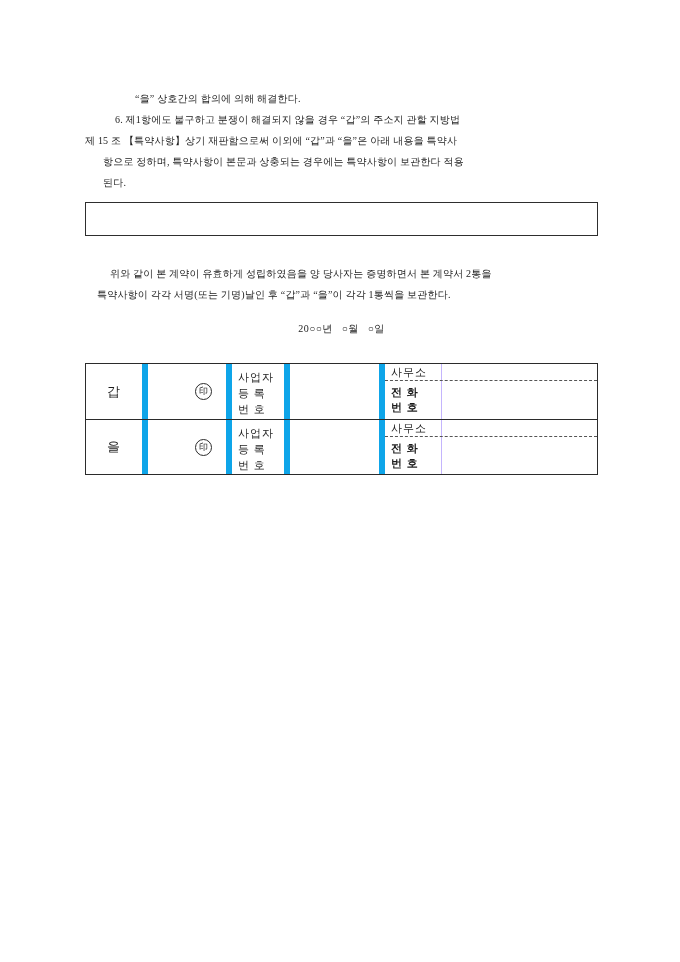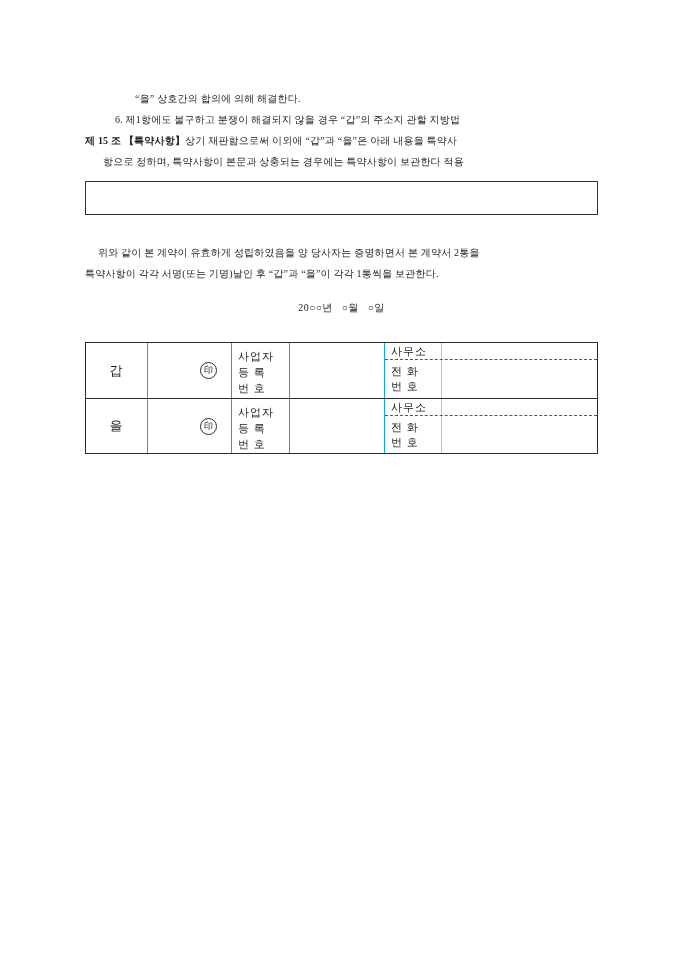--- a/index.html
+++ b/index.html
@@ -18,31 +18,31 @@
   .content { padding: 88px 82px 0 85px; }
   .line {
     white-space: nowrap;
     line-height: 21px;
     font-size: 10px;
     letter-spacing: 0.2px;
   }
   .indent-50 { margin-left: 50px; }
   .indent-30 { margin-left: 30px; }
   .hang { margin-left: 18px; }
-  .bold { font-weight: bold; }
+  .bold { font-weight: normal; }
 
   .special-box {
     margin-top: 9px;
     height: 34px;
     width: 100%;
     border: 1px solid #2e2e2e;
     background: #ffffff;
   }
 
-  .closing { margin-top: 27px; }
+  .closing { margin-top: 27px; margin-left: 12px; }
   .closing .first { margin-left: 13px; }
 
   .date {
     margin-top: 17px;
     text-align: center;
     white-space: pre;
     font-size: 10px;
     letter-spacing: 0.5px;
   }
 
@@ -51,21 +51,21 @@
     margin-top: 27px;
     border: 1px solid #2b2b2b;
     width: 100%;
   }
   .sig-row {
     display: grid;
     grid-template-columns: 62px 84px 58px 95px 1fr;
     height: 55px;
   }
   .sig-row + .sig-row { border-top: 1px solid #2b2b2b; }
-  .cell { border-right: 1px solid #0ea5e9; }
+  .cell { border-right: 6px solid #0ea5e9; }
   .cell.contact { border-right: none; }
 
   .party {
     display: flex;
     align-items: center;
     justify-content: center;
     font-size: 13px;
     letter-spacing: 1px;
   }
   .seal {
@@ -94,21 +94,21 @@
 
   .contact { display: flex; flex-direction: column; }
   .contact-row {
     display: grid;
     grid-template-columns: 57px 1fr;
   }
   .contact-row.office {
     flex: 0 0 17px;
     border-bottom: 1px dashed #555;
   }
-  .contact-row.phone { flex: 1 1 auto; }
+  .contact-row.phone { flex: 1 1 auto; font-weight: bold; }
   .c-label {
     border-right: 1px solid #c4b5fd;
     font-size: 11px;
     padding-left: 6px;
     display: flex;
     flex-direction: column;
     justify-content: center;
     line-height: 15px;
     letter-spacing: 1px;
   }
@@ -118,20 +118,21 @@
 <body>
 
 <div class="page">
   <div class="content">
 
     <div class="line indent-50">“을” 상호간의 합의에 의해 해결한다.</div>
     <div class="line indent-30">6. 제1항에도 불구하고 분쟁이 해결되지 않을 경우 “갑”의 주소지 관할 지방법</div>
 
     <div class="line"><span class="bold">제 15 조 【특약사항】</span><span>상기 재판함으로써 이외에 “갑”과 “을”은 아래 내용을 특약사</span></div>
     <div class="line hang">항으로 정하며, 특약사항이 본문과 상충되는 경우에는 특약사항이 보관한다 적용</div>
+    <div class="line hang">된다.</div>
 
     <div class="special-box"></div>
 
     <div class="closing">
       <div class="line first">위와 같이 본 계약이 유효하게 성립하였음을 양 당사자는 증명하면서 본 계약서 2통을</div>
       <div class="line">특약사항이 각각 서명(또는 기명)날인 후 “갑”과 “을”이 각각 1통씩을 보관한다.</div>
     </div>
 
     <div class="date">20○○년   ○월   ○일</div>
 

